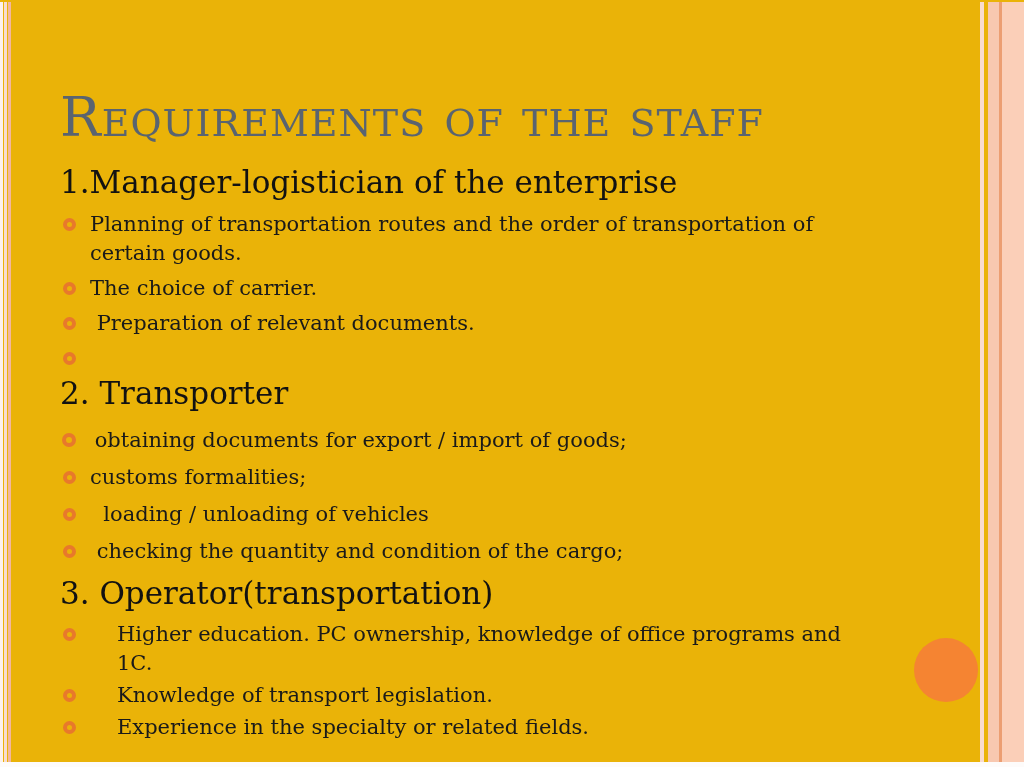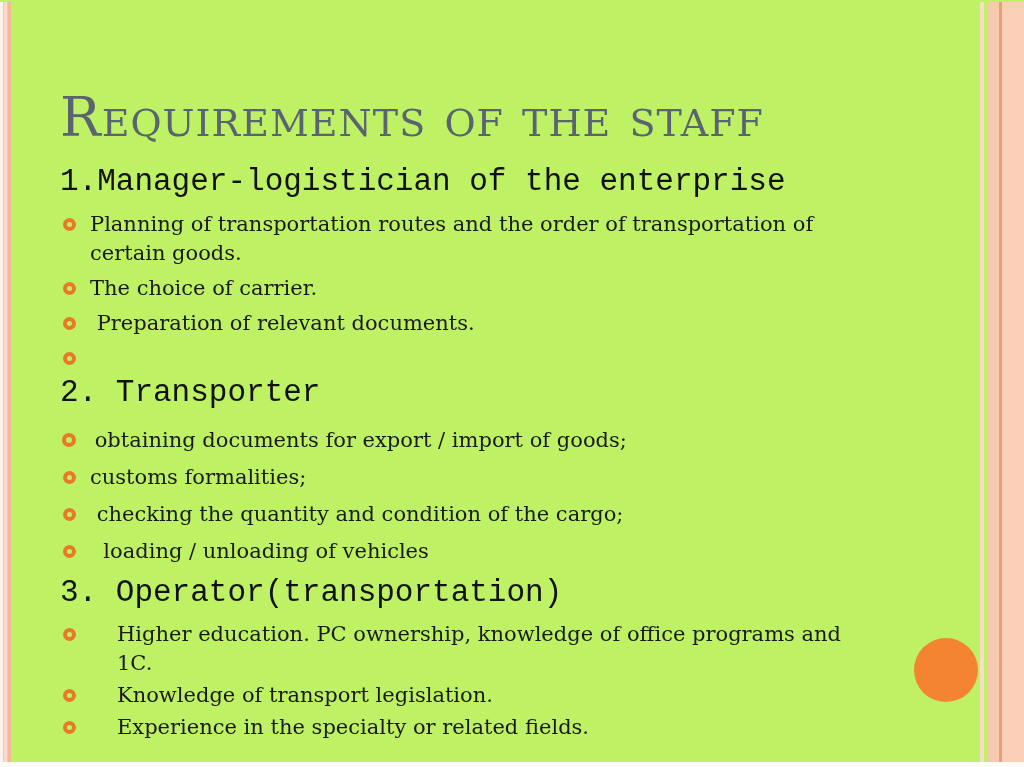--- a/index.html
+++ b/index.html
@@ -1,19 +1,19 @@
 <!DOCTYPE html>
 <html><head>
 <meta charset="utf-8">
 <style>
   html,body{margin:0;padding:0;background:#ffffff;}
   .slide{
     position:relative;
     width:1024px;height:767px;
-    background:#bef264;
+    background:#eab308;
     overflow:hidden;
     font-family:"DejaVu Serif","Liberation Serif",serif;
   }
   
   .stripe{position:absolute;top:2px;height:760px;}
   .stripe.l0{left:0;width:3px;background:#fdf2ec;}
   .stripe.l1{left:4px;width:3px;background:#f9dcce;}
   .stripe.l2{left:8px;width:3px;background:#f3b79d;}
   .stripe.r0{left:980px;width:4px;background:#f9dcce;}
   .stripe.r1{left:988px;width:11px;background:#f8c8b0;}
@@ -35,21 +35,20 @@
     letter-spacing:1px;
     line-height:1.1;
     color:#5a6470;
   }
   .section-heading{
     margin:0 0 8px 0;
     font-size:31px;
     font-weight:400;
     line-height:1.25;
     color:#121212;
-    font-family:Liberation Mono, monospace;
   }
   .sec2 .section-heading{margin-top:9px;margin-bottom:13px;}
   .sec3 .section-heading{margin-top:5px;margin-bottom:7px;}
   ul.bullets{list-style:none;margin:0 0 2px 0;padding:0;}
   ul.bullets li{
     display:flex;
     align-items:flex-start;
     padding-left:3px;
     margin-bottom:6px;
     font-size:21px;
@@ -123,25 +122,25 @@
         <li>
           <span class="ring lg"></span>
           <span class="btext"> obtaining documents for export / import of goods;</span>
         </li>
         <li>
           <span class="ring"></span>
           <span class="btext">customs formalities;</span>
         </li>
         <li>
           <span class="ring"></span>
-          <span class="btext"> checking the quantity and condition of the cargo;</span>
+          <span class="btext">  loading / unloading of vehicles</span>
         </li>
         <li>
           <span class="ring"></span>
-          <span class="btext">  loading / unloading of vehicles</span>
+          <span class="btext"> checking the quantity and condition of the cargo;</span>
         </li>
       </ul>
     </section>
 
     <section class="sec3">
       <h2 class="section-heading">3. Operator(transportation)</h2>
       <ul class="bullets">
         <li>
           <span class="ring"></span>
           <span class="btext">Higher education. PC ownership, knowledge of office programs and 1C.</span>

